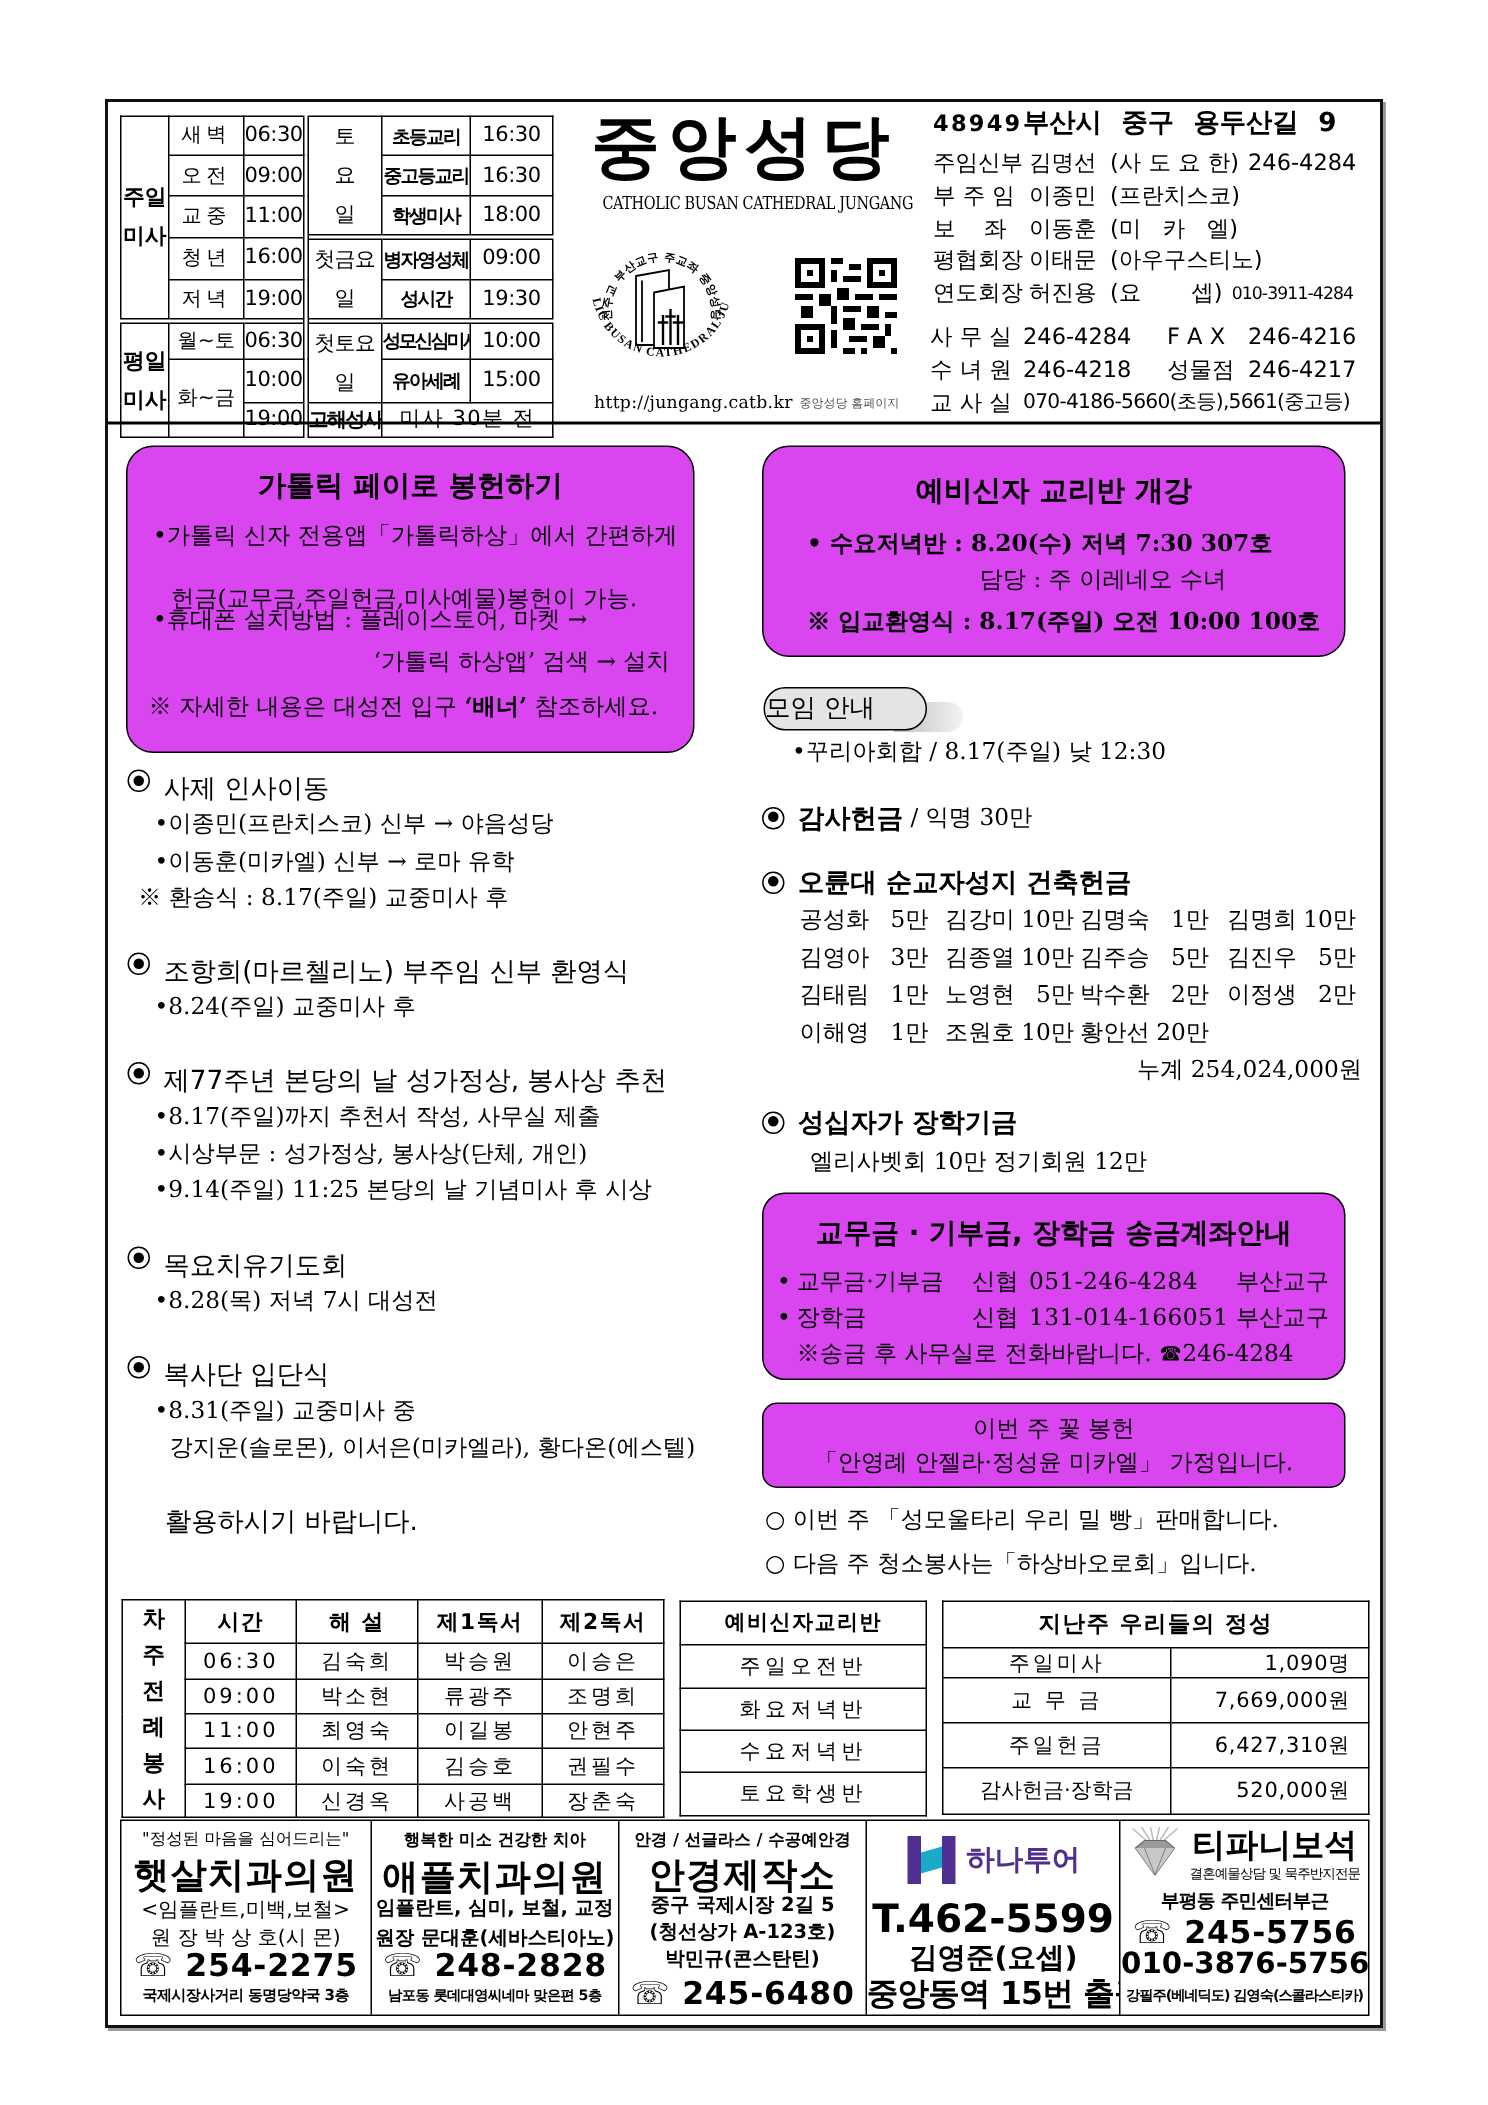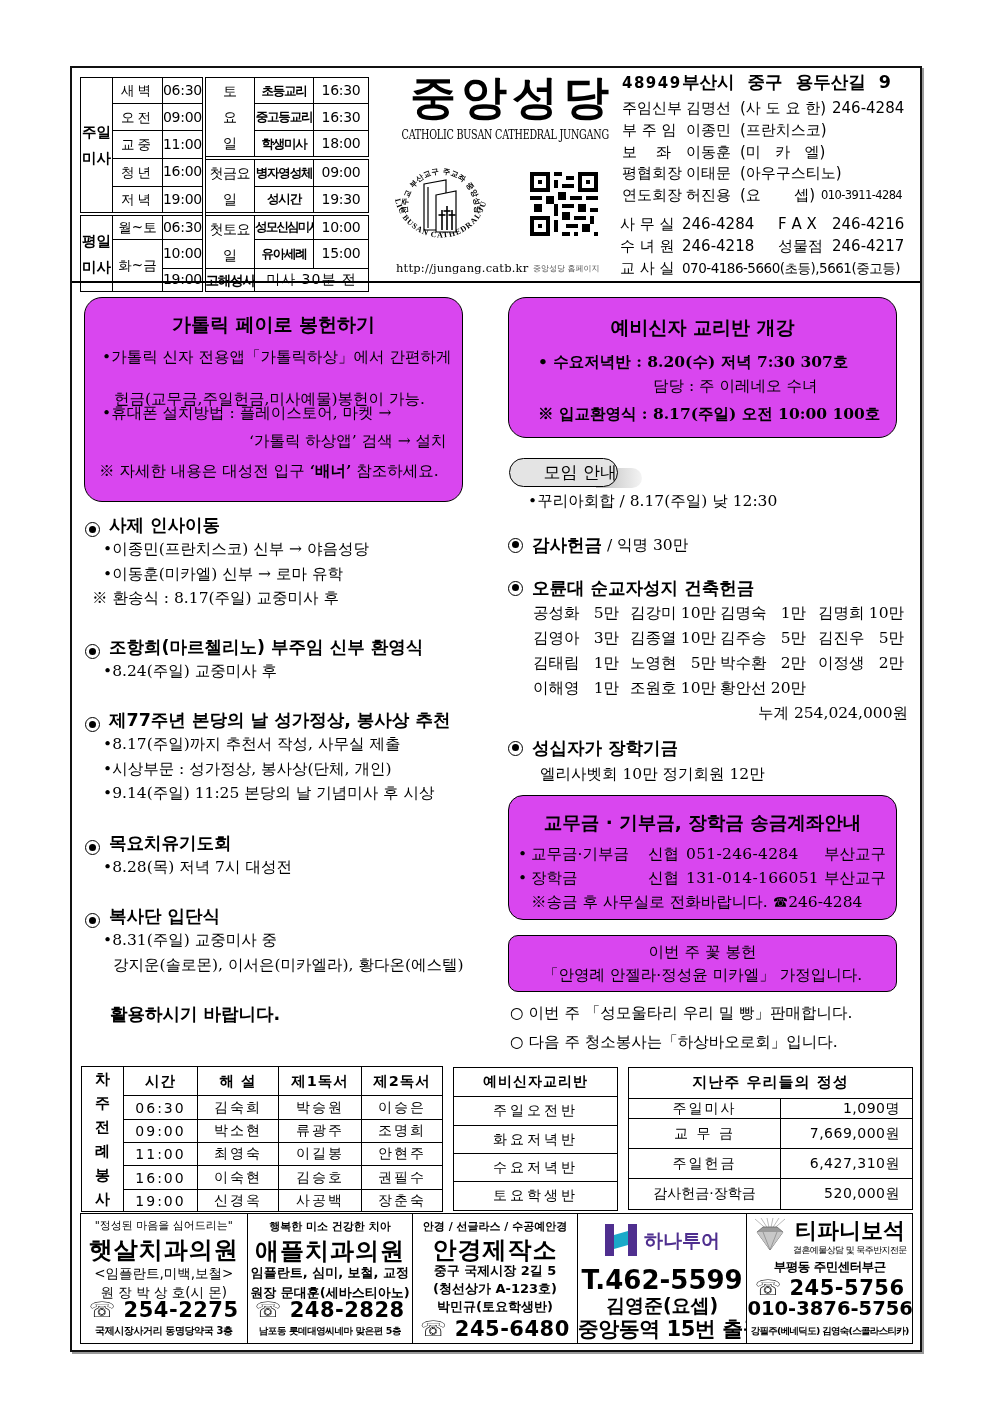--- a/index.html
+++ b/index.html
@@ -17,21 +17,21 @@
 .sched td{border:1px solid #000;text-align:center;padding:0;white-space:nowrap;line-height:1.1;font-size:14px;overflow:hidden}
 .sched .lbl{font-weight:bold;font-size:14.5px;white-space:pre-line;line-height:26px}
 .sched .lbln{font-size:14px;white-space:pre-line;line-height:26px;letter-spacing:-0.5px}
 .sched .item{letter-spacing:3px;font-size:13.5px}
 .sched .tm{font-size:14px;letter-spacing:-0.3px}
 .sched .rl{font-weight:bold;font-size:12.5px;letter-spacing:-1.2px}
 .sched .dl{border-left:4px double #000}
 .sched .dt{border-top:4px double #000}
 
 
-.logo-title{left:378px;top:68px;width:236px;text-align:right;font-size:46px;font-weight:900;letter-spacing:5px;line-height:58px}
+.logo-title{left:378px;top:68px;width:236px;text-align:center;font-size:46px;font-weight:900;letter-spacing:5px;line-height:58px}
 .logo-sub{left:378px;top:128px;width:236px;text-align:center;font-size:12px;line-height:14px;transform:scaleX(0.8);letter-spacing:-0.3px}
 .seal{left:394px;top:160px;width:94px;height:94px}
 .qr{left:530px;top:172px;width:68px;height:64px}
 .url{left:396px;top:261px;font-size:11.5px;line-height:14px;letter-spacing:0.2px}
 .qr-cap{left:533px;top:264px;font-size:8px;color:#555;line-height:10px}
 
 
 .addr{left:622px;top:70px;height:24px;line-height:24px;font-weight:bold;display:flex;align-items:baseline}
 .addr .postal{font-size:15px;letter-spacing:1.5px;width:60px}
 .addr .street{font-size:17.5px;word-spacing:7px}
@@ -48,31 +48,31 @@
 
 
 .rbox{position:absolute;border:1.6px solid #000;border-radius:18px;background:#d946ef}
 .rbox .ln{position:absolute;white-space:nowrap}
 .btitle{left:0;width:100%;text-align:center;font-weight:bold;font-size:19px;line-height:28px}
 .body15{font-size:15.5px;line-height:28px}
 .b{font-weight:bold}
 
 
 .sec{position:absolute;left:85px}
-.sec .head{display:flex;align-items:flex-end;height:24px;font-weight:bold;font-size:17.5px;white-space:nowrap}
+.sec .head{display:flex;align-items:flex-start;height:24px;font-weight:normal;font-size:17.5px;white-space:nowrap}
 .sec .it{font-size:15.5px;line-height:24.5px;height:24.5px;white-space:nowrap}
 .bull{display:inline-block;width:15px;height:15px;border:1.7px solid #000;border-radius:50%;position:relative;margin-right:9px;flex:none}
 .bull::after{content:"";position:absolute;left:2.5px;top:2.5px;width:7px;height:7px;border-radius:50%;background:#000}
 
 .rsec{position:absolute;left:508px;display:flex;align-items:center;height:24px;white-space:nowrap}
 .rsec .t{font-weight:bold;font-size:17.5px}
 .rsec .d{font-size:15.5px}
 .line{position:absolute;white-space:nowrap;font-size:15.5px;line-height:24px}
 
-.pill{position:absolute;left:509px;top:458px;width:109px;height:29px;border:1.6px solid #000;border-radius:15px;background:#e4e4e4;text-align:right;font-size:17px;line-height:26px;z-index:2}
+.pill{position:absolute;left:509px;top:458px;width:109px;height:29px;border:1.6px solid #000;border-radius:15px;background:#e4e4e4;text-align:left;font-size:17px;line-height:26px;z-index:2}
 .pill-shadow{position:absolute;left:596px;top:468px;width:46px;height:20px;background:linear-gradient(90deg,#bdbdbd,#f4f4f4);border-radius:0 10px 10px 0;z-index:1}
 
 .donors{position:absolute;left:533px;top:601px;display:grid;grid-template-columns:97px 90px 98px 90px;grid-auto-rows:25px;font-size:15.5px;line-height:25px}
 .donor{display:flex;white-space:nowrap}
 .donor .dn{width:50px}
 .donor .da{width:36px;text-align:right}
 
 .acc{position:absolute;left:5px;display:flex;font-size:15.5px;line-height:24px;white-space:nowrap}
 .acc .bul{width:17px;text-align:center}
 .acc .lb{width:117px}
@@ -592,21 +592,21 @@
     <div class="ln s13 b" style="top:50px;font-size:13px">임플란트, 심미, 보철, 교정</div>
     <div class="ln s13 b" style="top:70px;font-size:13px">원장 문대훈(세바스티아노)</div>
     <div class="ln ph" style="top:84px"><span>☏</span> <span>248-2828</span></div>
     <div class="ln ft" style="top:110px;font-size:9.5px">남포동 롯데대영씨네마 맞은편 5층</div>
   </div>
   <div class="ad" style="width:165px">
     <div class="ln tag b" style="top:6px">안경 / 선글라스 / 수공예안경</div>
     <div class="ln nm" style="top:22px">안경제작소</div>
     <div class="ln s13 b" style="top:48px;font-size:13px">중구 국제시장 2길 5</div>
     <div class="ln s13 b" style="top:66px;font-size:13px">(청선상가 A-123호)</div>
-    <div class="ln s13 b" style="top:84px;font-size:13px">박민규(토요학생반)</div>
+    <div class="ln s13 b" style="top:84px;font-size:13px">박민규(콘스탄틴)</div>
     <div class="ln ph" style="top:103px"><span>☏</span> <span>245-6480</span></div>
   </div>
   <div class="ad" style="width:170px">
     <div class="ln" style="top:8px;display:flex;justify-content:center;align-items:center;gap:6px">
       <svg width="34" height="34" viewBox="0 0 34 34">
         <rect x="1" y="1" width="9" height="32" fill="#4f2f8f"></rect>
         <rect x="24" y="1" width="9" height="32" fill="#4f2f8f"></rect>
         <polygon points="10,12 24,8 24,22 10,26" fill="#1aa9c9"></polygon>
       </svg>
       <span class="hana" style="font-size:19px;font-weight:bold;line-height:36px">하나투어</span>

